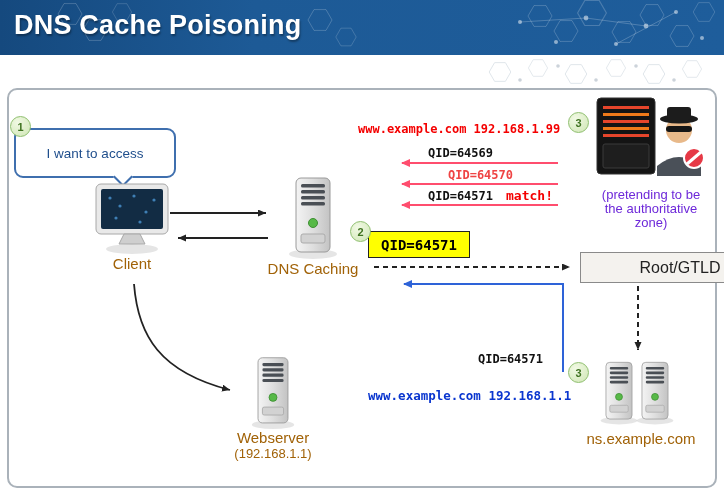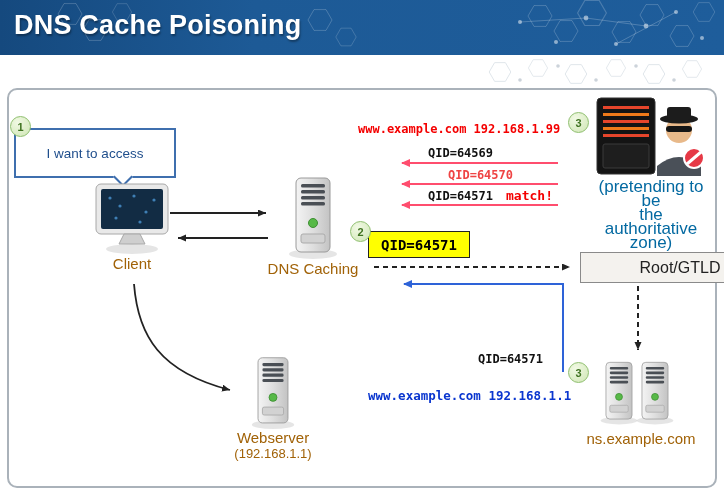--- a/index.html
+++ b/index.html
@@ -23,21 +23,21 @@
   .mono{font-family:"DejaVu Sans Mono", monospace;font-weight:bold;}
   .lbl{color:#a16207;}
 
   .badge{width:19px;height:19px;border-radius:50%;
          background:radial-gradient(circle at 35% 30%,#f1f9e4,#cfe6b4);
          border:1px solid #8fbf6f;color:#3f7320;font-size:11px;font-weight:bold;
          display:flex;align-items:center;justify-content:center;z-index:3;}
 
   
   #bubble{left:14px;top:128px;width:158px;height:46px;border:2px solid #3f6fae;
-          border-radius:0;background:#fff;color:#1f4e8c;font-size:13.5px;
+          border-radius:9px;background:#fff;color:#1f4e8c;font-size:13.5px;
           display:flex;flex-direction:column;align-items:center;justify-content:center;
           line-height:17px;z-index:2;}
   #bubble-tail{left:116px;top:170px;width:12px;height:12px;background:#fff;
                border-right:2px solid #3f6fae;border-bottom:2px solid #3f6fae;
                transform:rotate(45deg);z-index:2;}
 
   .center{text-align:center;}
 
   #qid-box{left:368px;top:231px;width:100px;height:25px;background:#ffff00;
            border:1.5px solid #222;display:flex;align-items:center;justify-content:center;
@@ -207,21 +207,21 @@
   </div>
 
   <div class="abs badge" style="left:350px;top:221px">2</div>
   <div id="qid-box" class="abs mono">QID=64571</div>
 
   <div class="abs mono red z2" style="left:358px;top:122px;font-size:12px">www.example.com 192.168.1.99</div>
   <div class="abs badge" style="left:568px;top:112px">3</div>
   <svg class="abs z2" style="left:593px;top:96px" width="112" height="84">
       <use href="#attacker-sym"></use>
     </svg>
-  <div class="abs lbl center z2" style="left:594px;top:180px;width:114px;font-size:17px;line-height:14px;color:#0369a1">
+  <div class="abs lbl center z2" style="left:594px;top:188px;width:114px;font-size:13px;line-height:14px;color:#6d28d9">
     <div>(pretending to be</div>
     <div>the authoritative</div>
     <div>zone)</div>
   </div>
 
   <div class="abs mono z2" style="left:428px;top:146px;font-size:12px;color:#111">QID=64569</div>
   <div class="abs mono z2" style="left:448px;top:168px;font-size:12px;color:#ef4444">QID=64570</div>
   <div class="abs mono z2" style="left:428px;top:189px;font-size:12px;color:#111">QID=64571</div>
   <div class="abs mono red z2" style="left:506px;top:188px;font-size:13px">match!</div>
 

